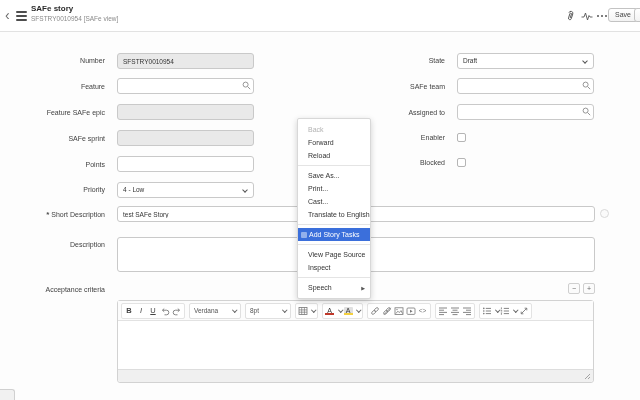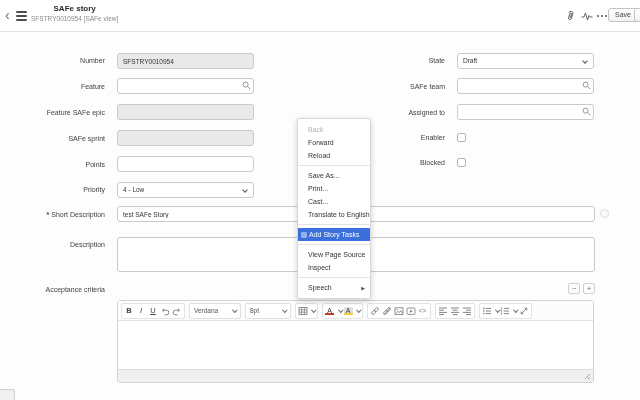--- a/index.html
+++ b/index.html
@@ -5,21 +5,21 @@
   * { margin:0; padding:0; box-sizing:border-box; }
   html,body { background:#fff; }
   body { font-family:"Liberation Sans", sans-serif; }
   .screen { position:relative; width:640px; height:400px; background:#fdfdfd; overflow:hidden; }
 
   
   .hdr { position:absolute; left:0; top:0; width:640px; height:32px; background:#fff; border-bottom:1px solid #e2e2e2; }
   .back { position:absolute; left:5px; top:5px; font-size:14px; color:#6b6b6b; line-height:20px; cursor:default; }
   .burger { position:absolute; left:16px; top:11px; width:11px; }
   .burger i { display:block; height:2px; background:#4d4d4d; margin-bottom:2px; border-radius:1px; }
-  .titleblock { position:absolute; left:31px; top:4px;text-align:center; }
+  .titleblock { position:absolute; left:31px; top:4px; }
   .title { font-size:8px; font-weight:bold; color:#2b2b2b; line-height:10px; }
   .subtitle { font-size:6.5px; color:#8a8a8a; line-height:9px; }
   .hicon { position:absolute; top:9px; width:14px; height:14px; display:flex; align-items:center; justify-content:center; }
   .dots { display:flex; gap:2px; }
   .dots i { width:2px; height:2px; border-radius:50%; background:#555; }
   .hbtn { position:absolute; top:8px; height:14px; padding:0 6px; border:1px solid #c3c3c3; border-radius:3px;
           background:linear-gradient(#fff,#f3f3f3); font-size:7px; color:#444; line-height:12px; }
 
   
   .lbl { position:absolute; font-size:7px; color:#3f3f3f; text-align:right; line-height:17px; white-space:nowrap; }

